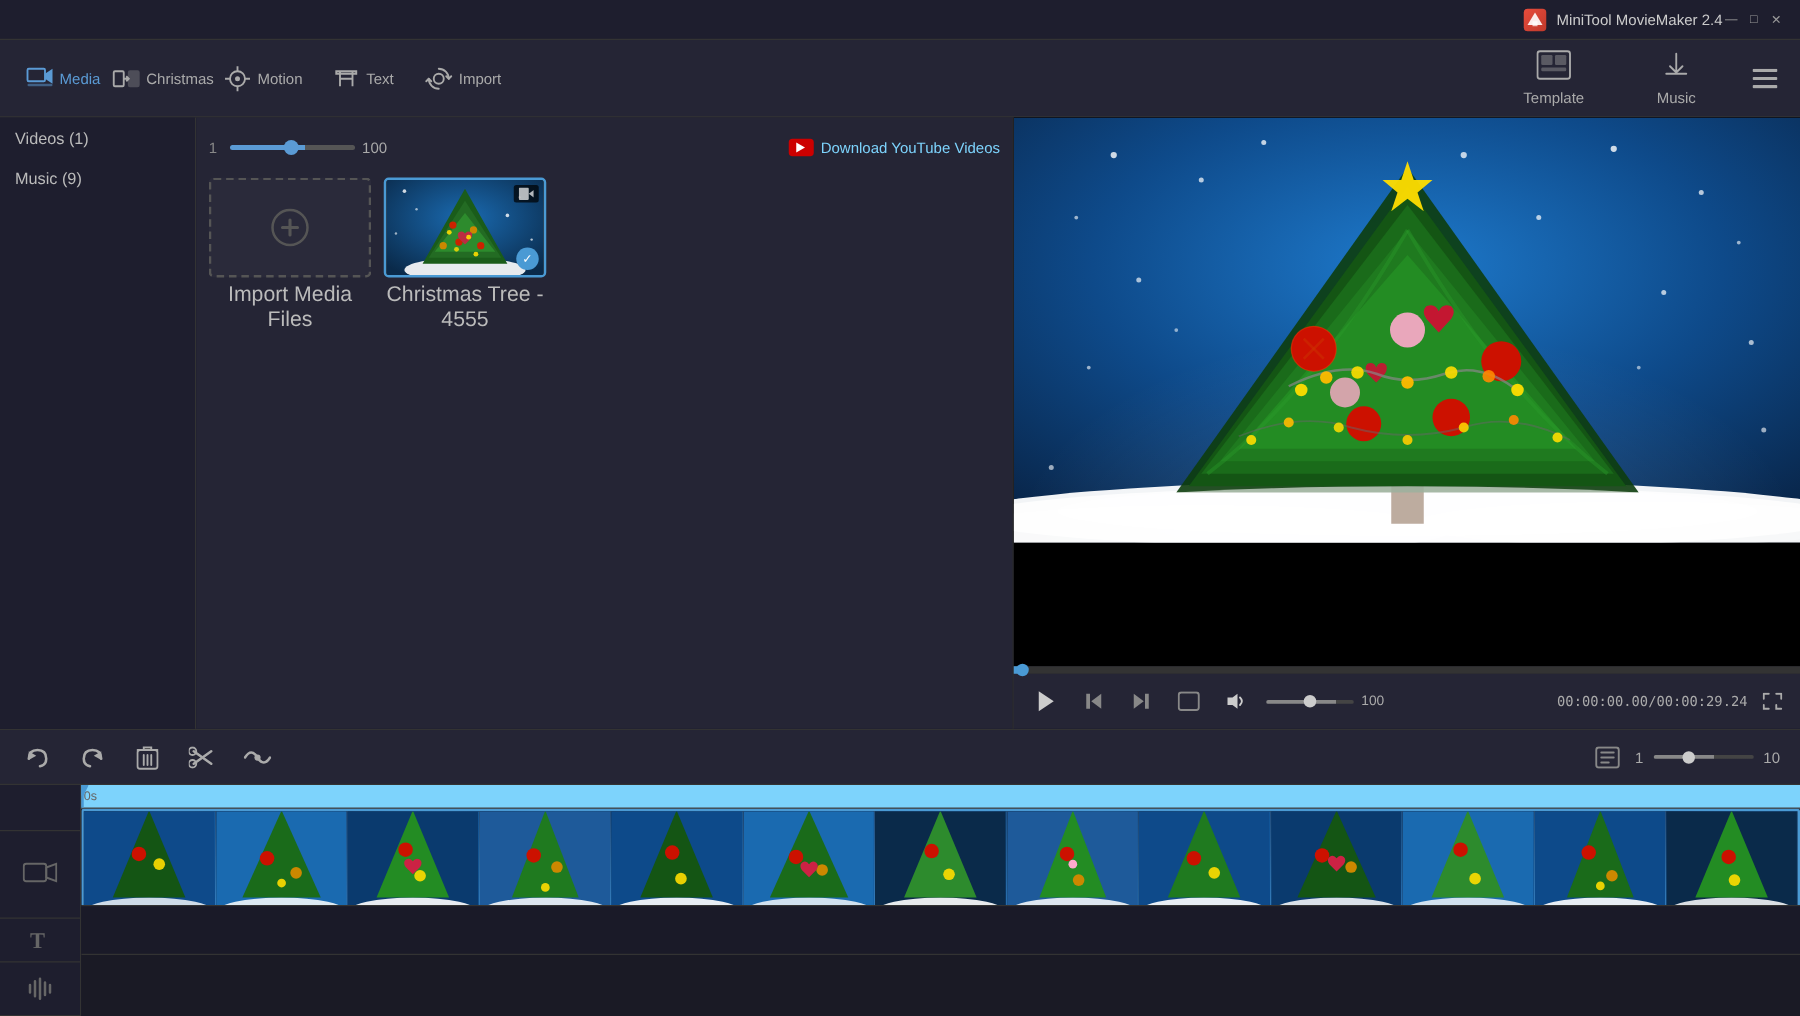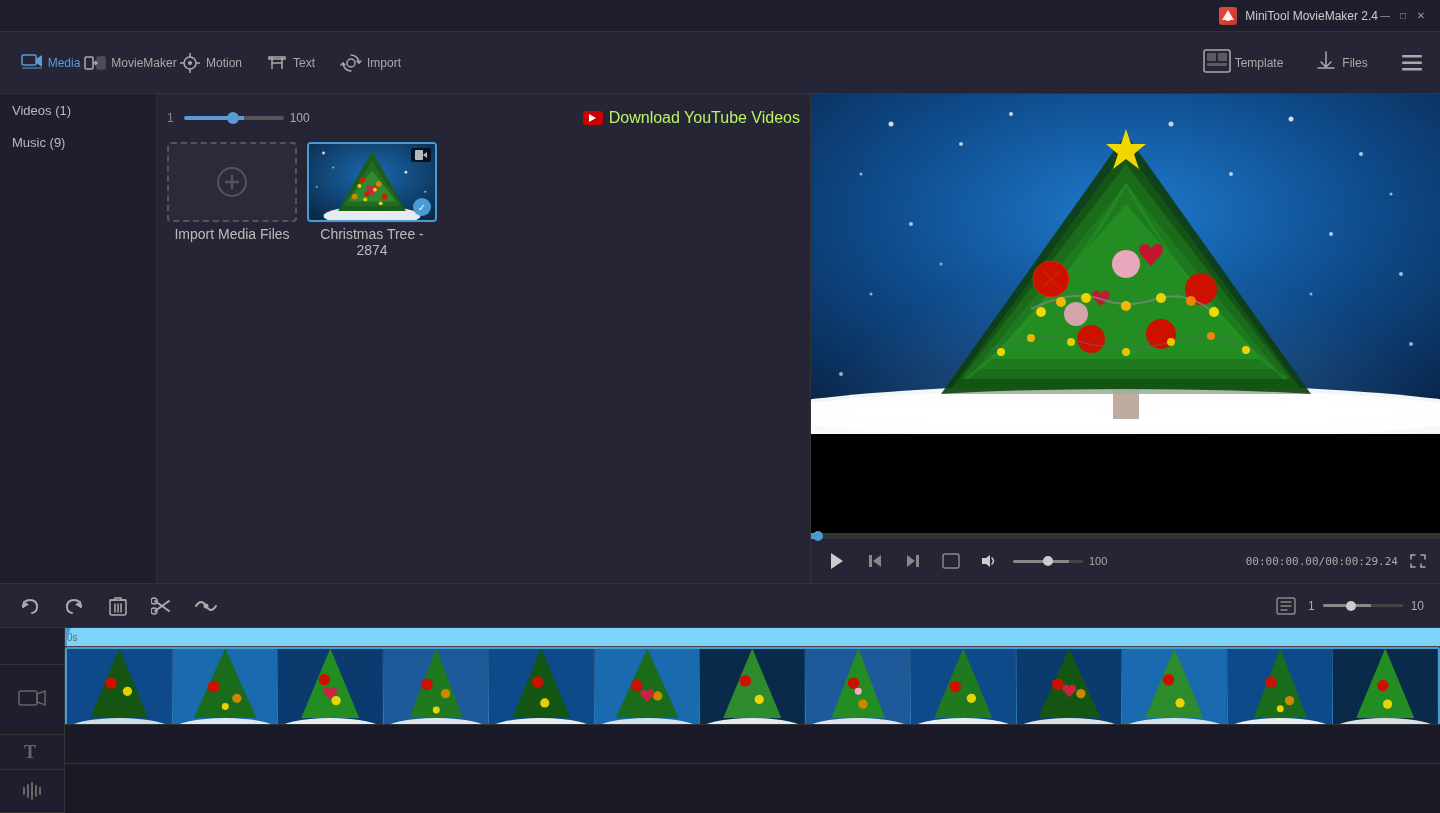--- a/index.html
+++ b/index.html
@@ -93,21 +93,21 @@
       justify-content: center;
     }
     #toolbar-right {
       margin-left: auto;
       display: flex;
       align-items: center;
       gap: 8px;
     }
     .toolbar-right-btn {
       display: flex;
-      flex-direction: row;
+      flex-direction: column;
       align-items: center;
       justify-content: center;
       width: 90px;
       height: 58px;
       cursor: pointer;
       color: #aaa;
       font-size: 12px;
       gap: 4px;
       border-radius: 4px;
     }
@@ -187,22 +187,22 @@
       background: #5b9bd5;
       border-radius: 50%;
       cursor: pointer;
     }
     #zoom-value { font-size: 12px; color: #aaa; }
     #youtube-download {
       margin-left: auto;
       display: flex;
       align-items: center;
       gap: 6px;
-      font-size: 16px;
-      color: #bef264;
+      font-size: 12px;
+      color: #7dd3fc;
       cursor: pointer;
     }
     .youtube-icon {
       width: 20px;
       height: 14px;
       background: #cc0000;
       border-radius: 3px;
       display: flex;
       align-items: center;
       justify-content: center;
@@ -270,21 +270,21 @@
       right: 4px;
       width: 20px;
       height: 14px;
       background: rgba(0,0,0,0.7);
       border-radius: 2px;
       display: flex;
       align-items: center;
       justify-content: center;
     }
     .media-label {
-      font-size: 14px;
+      font-size: 17px;
       color: #bbb;
       text-align: center;
       max-width: 130px;
     }
 
     
     #preview-panel {
       width: 630px;
       background: #1a1a2a;
       border-left: 1px solid #333;
@@ -551,21 +551,21 @@
   </div>
 
   <div class="toolbar-item">
     <div class="icon-svg">
       <svg width="24" height="24" viewBox="0 0 24 24">
         <rect x="2" y="6" width="8" height="12" rx="1" fill="none" stroke="#aaa" stroke-width="1.5"></rect>
         <rect x="14" y="6" width="8" height="12" rx="1" fill="#aaa" opacity="0.3" stroke="#aaa" stroke-width="1.5"></rect>
         <path d="M10 12h4M12 10l2 2-2 2" stroke="#aaa" stroke-width="1.5" fill="none"></path>
       </svg>
     </div>
-    <span>MovieMaker</span>
+    <span>Christmas</span>
   </div>
 
   <div class="toolbar-item">
     <div class="icon-svg">
       <svg width="24" height="24" viewBox="0 0 24 24">
         <circle cx="12" cy="12" r="6" fill="none" stroke="#aaa" stroke-width="1.5"></circle>
         <path d="M12 2v4M12 18v4M2 12h4M18 12h4" stroke="#aaa" stroke-width="1.5"></path>
         <circle cx="12" cy="12" r="2" fill="#aaa"></circle>
       </svg>
     </div>
@@ -609,21 +609,21 @@
       <span>Template</span>
     </div>
 
     <div class="toolbar-right-btn">
       <div class="icon-svg">
         <svg width="24" height="24" viewBox="0 0 24 24">
           <path d="M12 3v14M7 13l5 5 5-5" stroke="#aaa" stroke-width="1.5" fill="none" stroke-linecap="round" stroke-linejoin="round"></path>
           <path d="M4 19h16" stroke="#aaa" stroke-width="1.5" stroke-linecap="round"></path>
         </svg>
       </div>
-      <span>Files</span>
+      <span>Music</span>
     </div>
 
     <div class="hamburger-btn">
       <svg width="20" height="16" viewBox="0 0 20 16">
         <rect y="0" width="20" height="2.5" rx="1" fill="#aaa"></rect>
         <rect y="6.5" width="20" height="2.5" rx="1" fill="#aaa"></rect>
         <rect y="13" width="20" height="2.5" rx="1" fill="#aaa"></rect>
       </svg>
     </div>
   </div>
@@ -704,21 +704,21 @@
             <circle cx="120" cy="50" r="1" fill="white" opacity="0.7"></circle>
           </svg>
           <div class="video-badge">
             <svg width="12" height="10" viewBox="0 0 12 10">
               <rect width="8" height="10" rx="1" fill="white" opacity="0.7"></rect>
               <polygon points="8,5 12,2 12,8" fill="white" opacity="0.7"></polygon>
             </svg>
           </div>
           <div class="check-badge">✓</div>
         </div>
-        <span class="media-label">Christmas Tree - 2874</span>
+        <span class="media-label">Christmas Tree - 4555</span>
       </div>
     </div>
   </div>
 
   <div id="preview-panel">
 
     <div id="preview-video">
       <svg width="630" height="340" viewBox="0 0 630 340" xmlns="http://www.w3.org/2000/svg">
         <defs>
           <radialGradient id="previewBg" cx="50%" cy="35%" r="80%">

